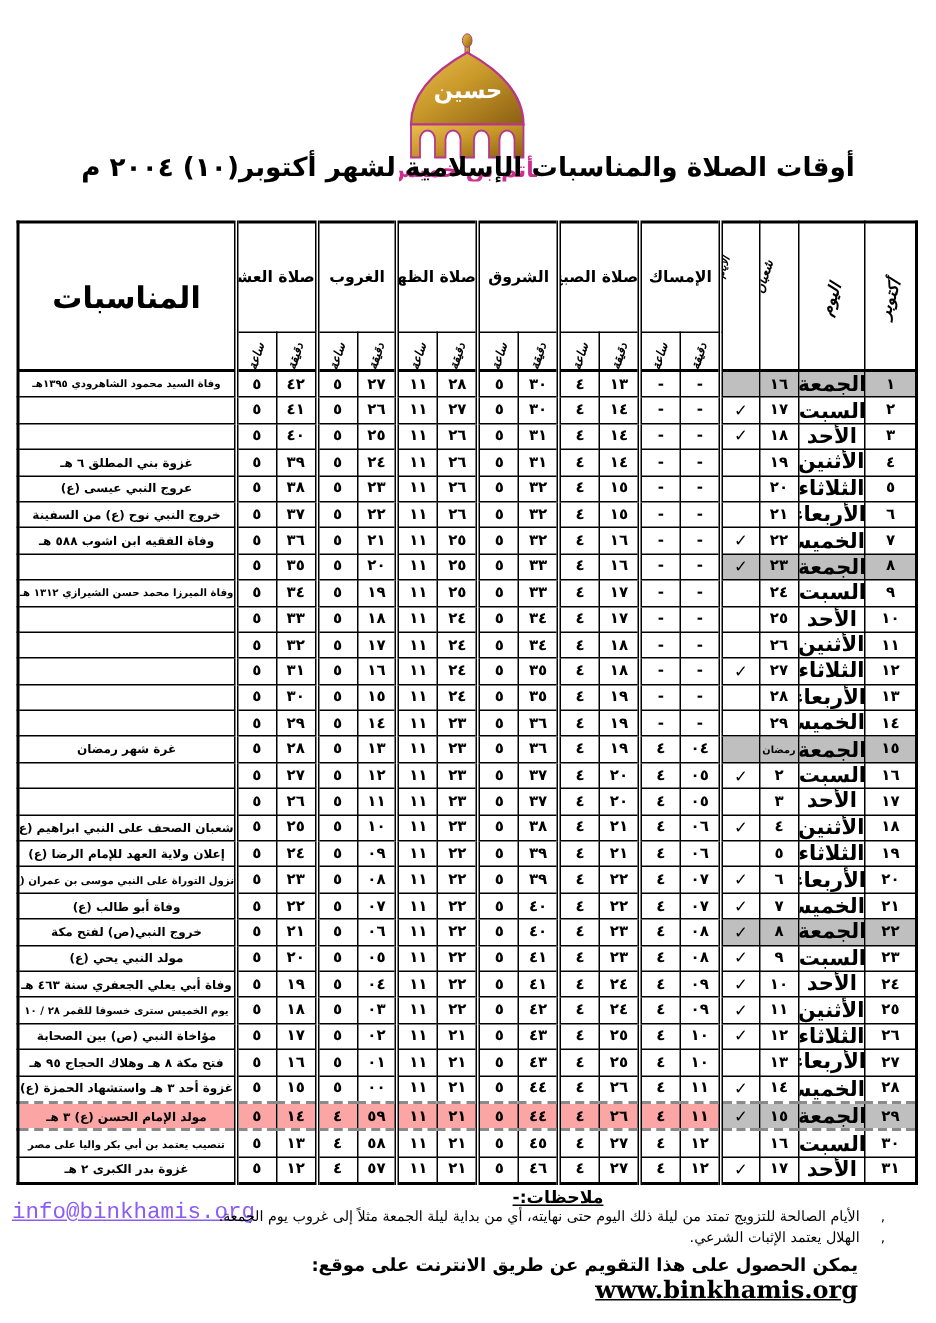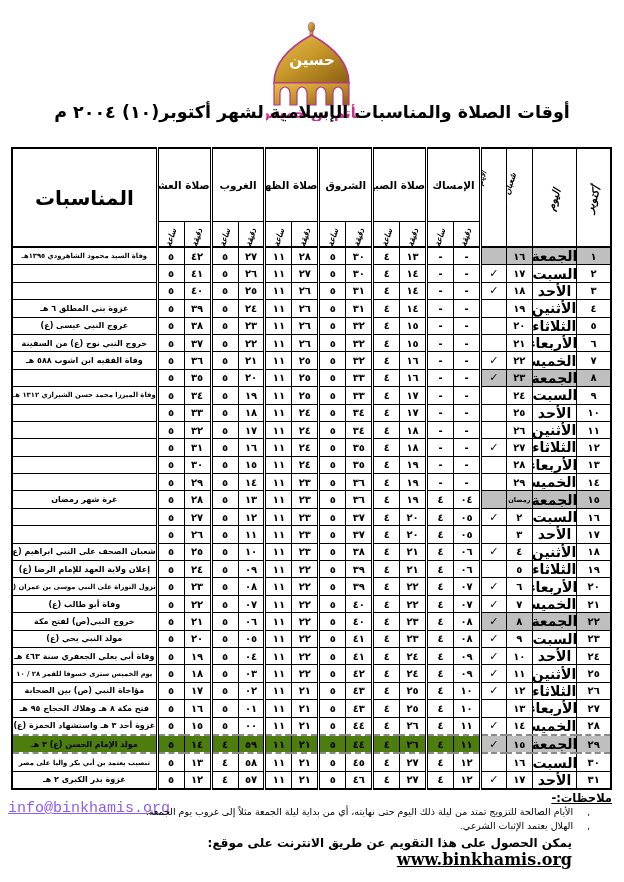--- a/index.html
+++ b/index.html
@@ -35,31 +35,31 @@
   .rot-lg{font-size:11px;}
   .rot-md{font-size:8.5px;}
   .rot-sm{font-size:7px;}
   .rot-sub{font-size:8px;}
   tbody td{height:16.4px;font-size:10px;font-weight:bold;}
   td.day-c{font-size:14px;}
   td.occ-c{font-size:8px;padding:0 2px;}
   td.occ-c.occ-sm{font-size:6.8px;}
   td.tiny{font-size:6.5px;}
   tr.friday .rcell{background:#bfbfbf;}
-  tr.highlight td{background:#4d7c0f;border-top:2px dashed #8a8a8a;border-bottom:2px dashed #8a8a8a;}
+  tr.highlight td{background:#fca5a5;border-top:2px dashed #8a8a8a;border-bottom:2px dashed #8a8a8a;}
   tr.highlight .rcell{background:#bfbfbf;}
   td.chk{font-size:11px;}
   
   .email{
     position:absolute;left:8px;top:800px;direction:ltr;
     font-family:Liberation Mono, monospace;
     font-size:15px;color:#8b5cf6;text-decoration:underline;text-align:right;
   }
   .notes{position:absolute;top:791px;right:12px;width:480px;direction:rtl;text-align:right;}
-  .notes-title{font-size:11.5px;font-weight:bold;text-decoration:underline;margin:0 0 1px 0;}
+  .notes-title{font-size:11.5px;font-weight:bold;text-decoration:underline;margin:0 0 1px 0;text-align:center;}
   .note-line{font-size:9.5px;margin:0 22px 2px 0;line-height:1.25;}
   .bullet{font-size:9px;display:inline-block;margin-left:14px;}
   .dl-line{font-size:12px;font-weight:bold;margin:3px 40px 0 0;}
   .site{
     direction:ltr;display:inline-block;font-family:"DejaVu Serif","Liberation Serif",serif;
     font-size:16px;font-weight:bold;color:#000;
   }
 </style>
 </head>
 <body>

